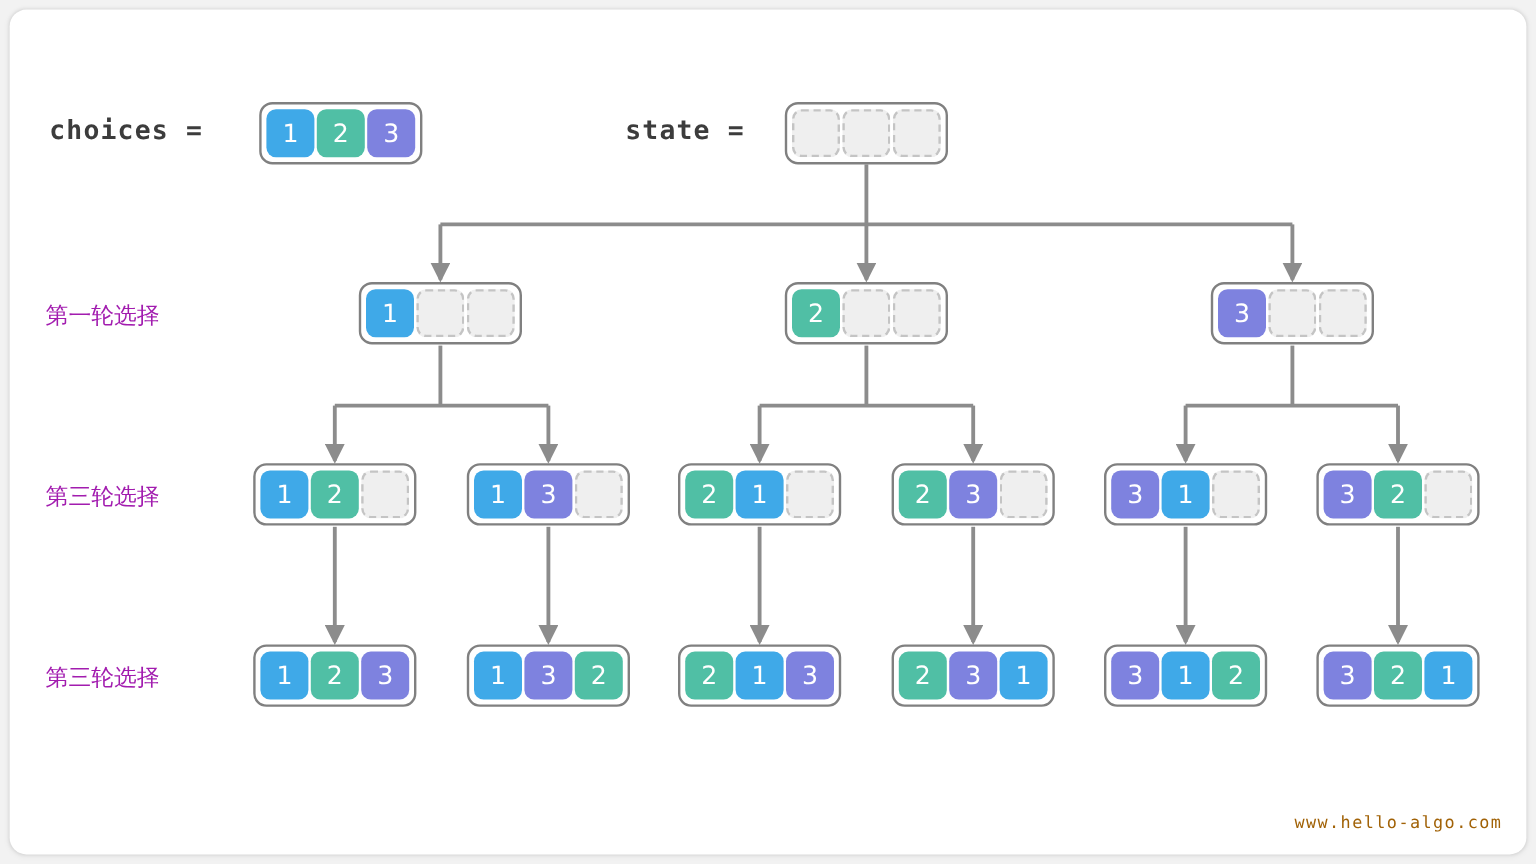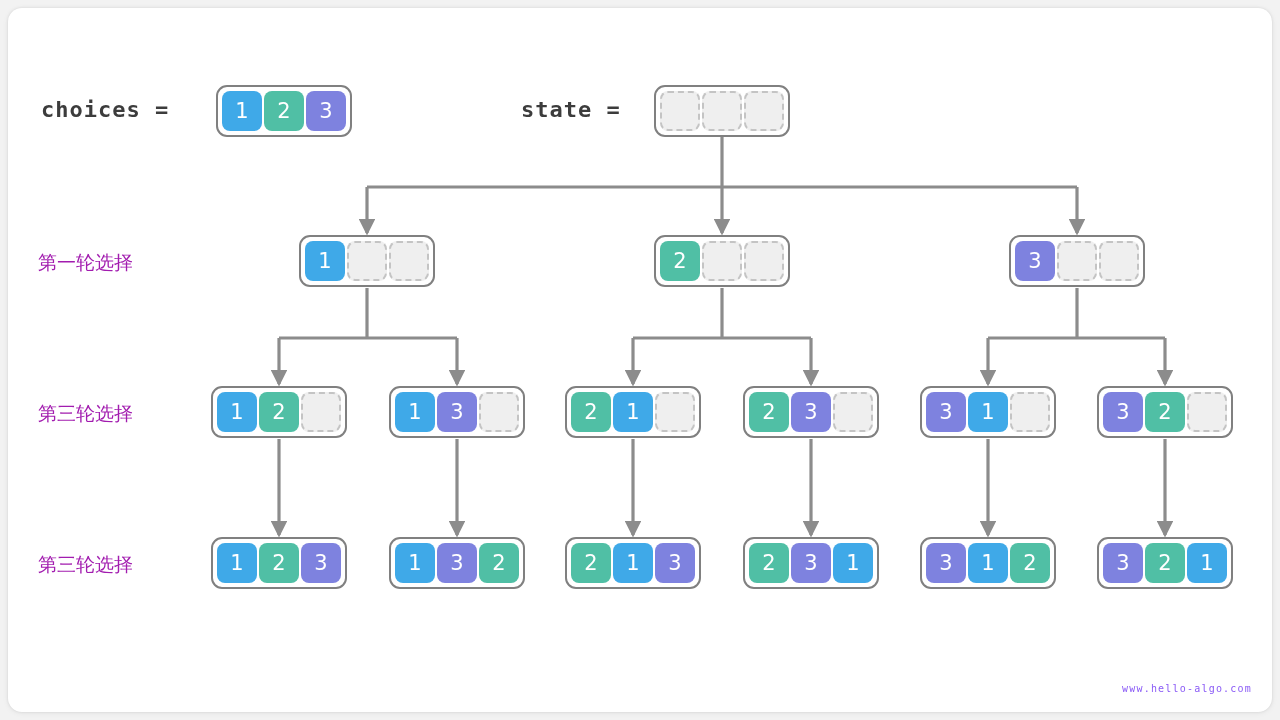--- a/index.html
+++ b/index.html
@@ -53,22 +53,22 @@
     font-family: "DejaVu Sans", sans-serif;
     font-size: 19px;
     color: #a21caf;
     white-space: nowrap;
   }
   .watermark {
     position: absolute;
     right: 28px;
     bottom: 26px;
     font-family: "DejaVu Sans Mono", monospace;
-    font-size: 10px;
-    color: #8b5cf6;
+    font-size: 14px;
+    color: #a16207;
     letter-spacing: 1.2px;
     white-space: nowrap;
     text-align: center;
   }
 
   
   .array {
     position: absolute;
     display: flex;
     align-items: center;

